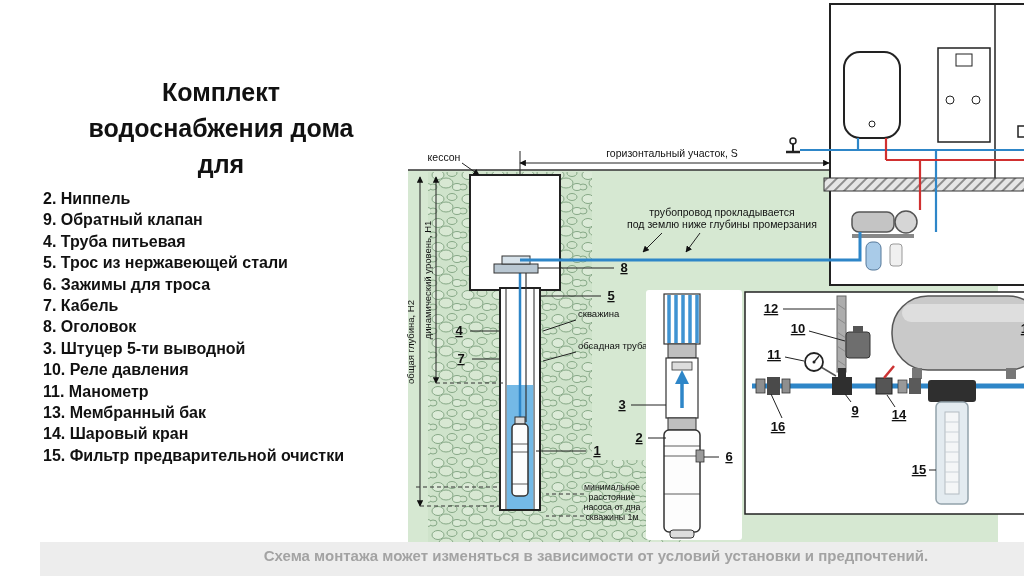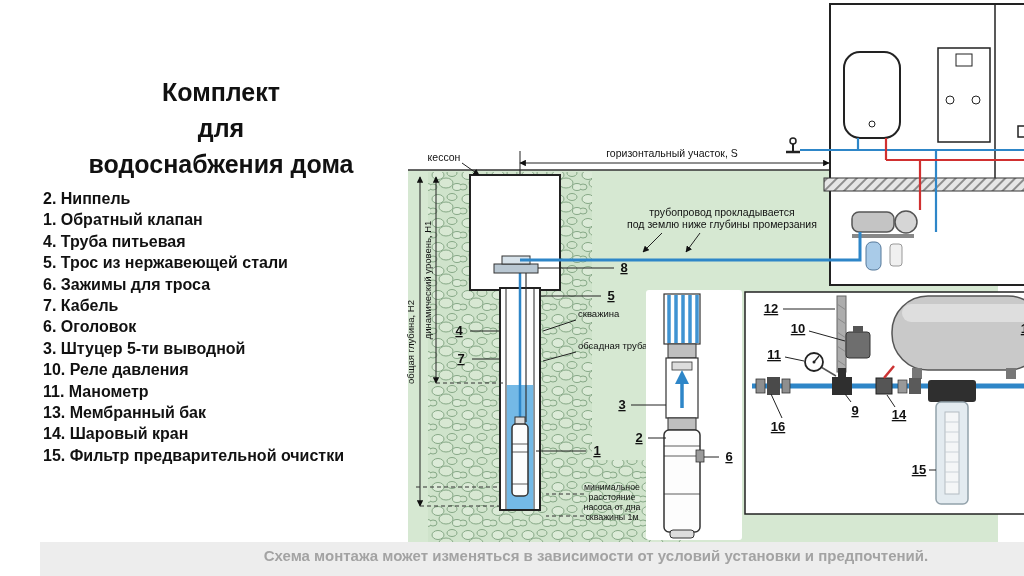--- a/index.html
+++ b/index.html
@@ -31,32 +31,32 @@
   .dashline{stroke:#333;stroke-width:1;fill:none;stroke-dasharray:4 3;}
   .dim{stroke:#222;stroke-width:1;fill:none;}
 </style>
 </head>
 <body>
 
 <div id="stage">
 
   <div class="title">
     <div>Комплект</div>
+    <div>водоснабжения дома</div>
     <div>для</div>
-    <div>водоснабжения дома</div>
   </div>
 
   <div class="legend">
     <div class="legend-item">2. Ниппель</div>
-    <div class="legend-item">1. Обратный клапан</div>
+    <div class="legend-item">9. Обратный клапан</div>
     <div class="legend-item">4. Труба питьевая</div>
     <div class="legend-item">5. Трос из нержавеющей стали</div>
     <div class="legend-item">6. Зажимы для троса</div>
     <div class="legend-item">7. Кабель</div>
-    <div class="legend-item">6. Оголовок</div>
+    <div class="legend-item">8. Оголовок</div>
     <div class="legend-item">3. Штуцер 5-ти выводной</div>
     <div class="legend-item">10. Реле давления</div>
     <div class="legend-item">11. Манометр</div>
     <div class="legend-item">13. Мембранный бак</div>
     <div class="legend-item">14. Шаровый кран</div>
     <div class="legend-item">15. Фильтр предварительной очистки</div>
   </div>
 
   <svg width="664" height="545" viewBox="0 0 664 545">
     <defs>

